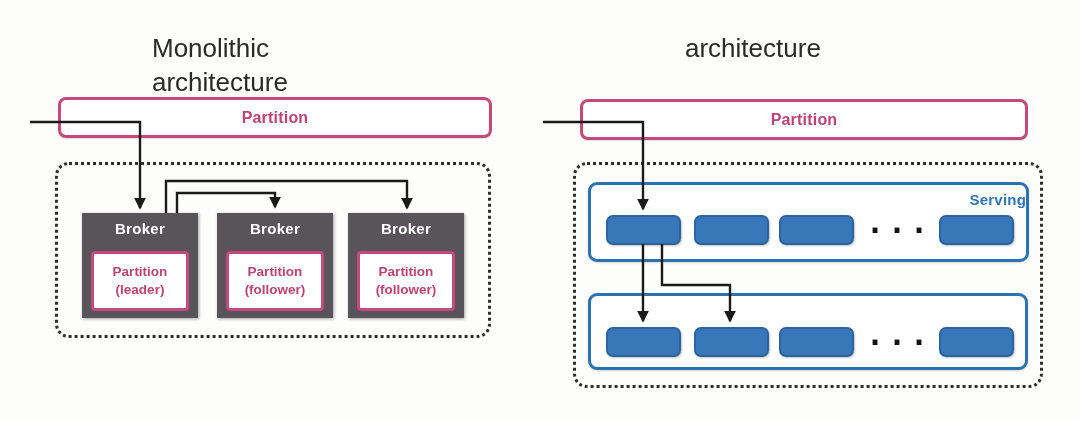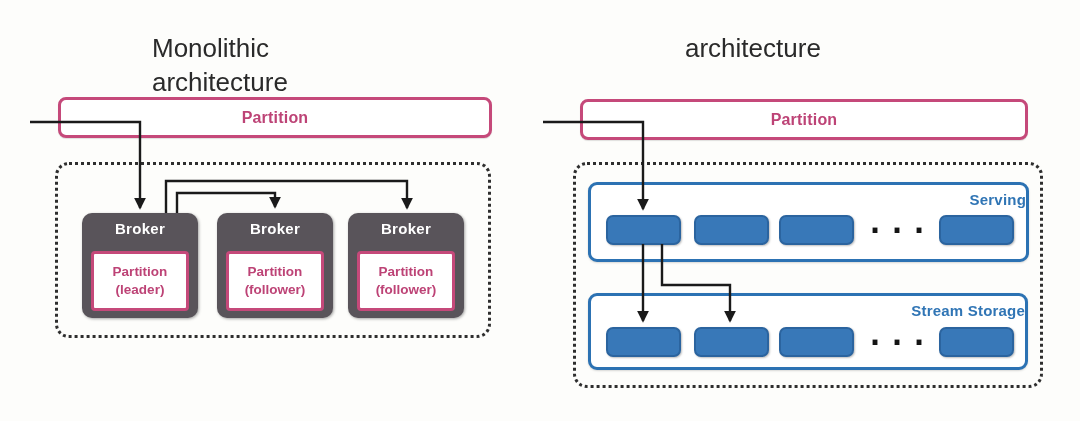--- a/index.html
+++ b/index.html
@@ -35,21 +35,21 @@
   .cluster{
     position:absolute;border:3px dotted #2e2e2e;border-radius:14px;
     box-sizing:border-box;background:transparent;
   }
   #cluster-left{left:55px;top:162px;width:436px;height:176px;}
   #cluster-right{left:573px;top:162px;width:470px;height:226px;}
 
   
   .broker{
     position:absolute;width:116px;height:105px;top:213px;
-    background:#59545a;border-radius:10px;
+    background:#59545a;border-radius:0;
     box-shadow:1px 1px 3px rgba(0,0,0,.35);
     box-sizing:border-box;
   }
   .broker-label{
     position:absolute;top:7px;left:0;width:100%;text-align:center;
     color:#ffffff;font-weight:bold;font-size:15px;letter-spacing:.3px;
   }
   .broker-partition{
     position:absolute;left:9px;top:38px;width:98px;height:60px;
     background:#ffffff;border:3px solid #c5497a;border-radius:4px;
@@ -149,21 +149,20 @@
     <div class="node n0"></div>
     <div class="node n1"></div>
     <div class="node n2"></div>
     <div class="dots">
       <span>...</span>
     </div>
     <div class="node n3"></div>
   </div>
 
   <div class="layer" id="layer-stream">
-    <div class="layer-label">Stream Storage</div>
     <div class="node n0"></div>
     <div class="node n1"></div>
     <div class="node n2"></div>
     <div class="dots">
       <span>...</span>
     </div>
     <div class="node n3"></div>
   </div>
 
   <svg id="arrows" width="1080" height="421" viewBox="0 0 1080 421">

